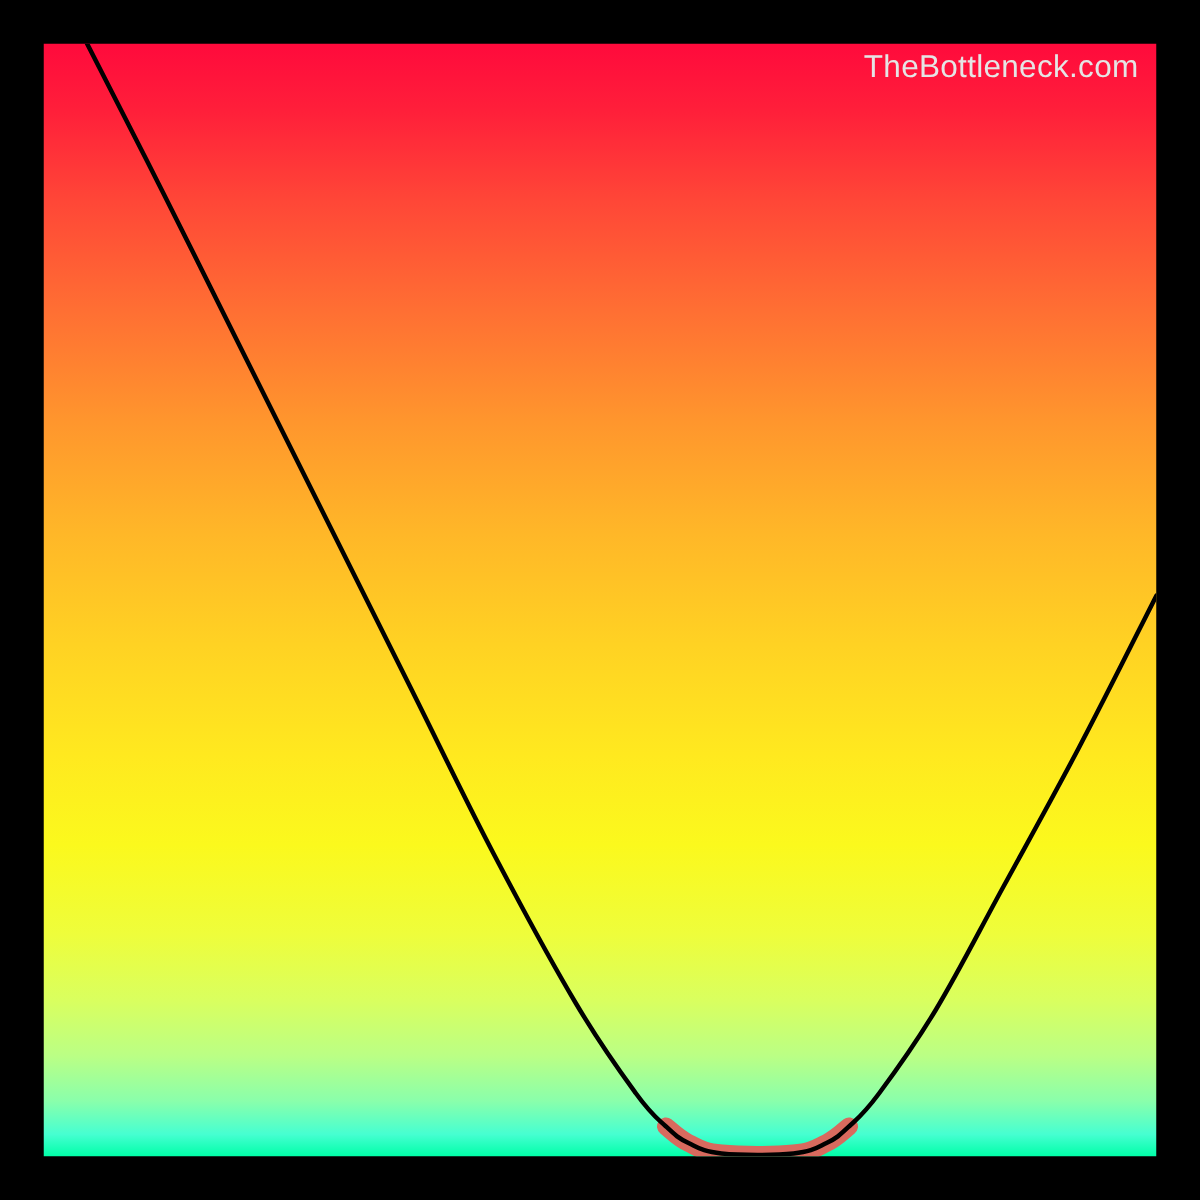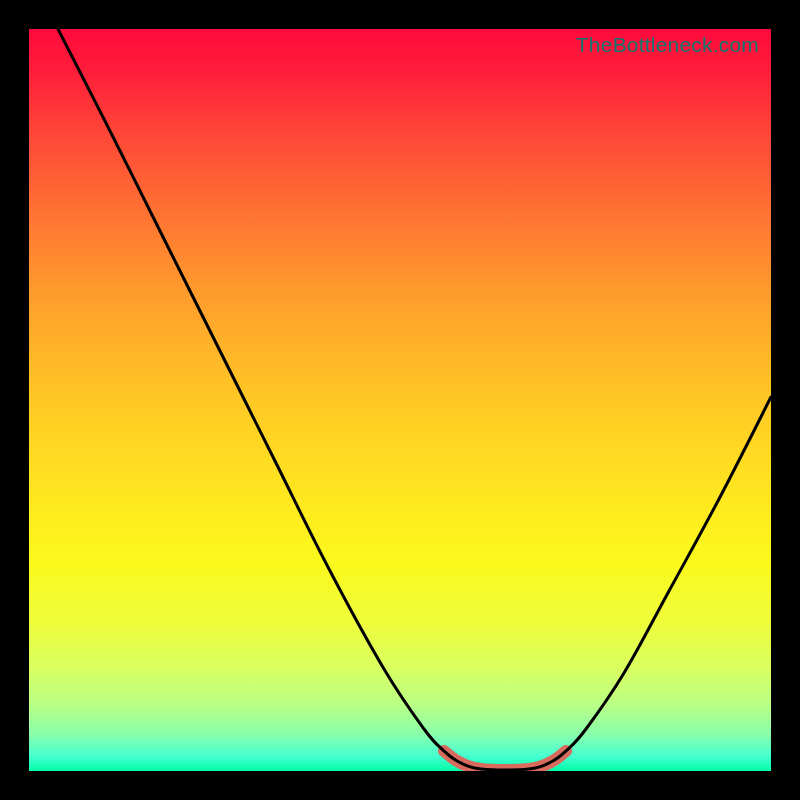--- a/index.html
+++ b/index.html
@@ -43,21 +43,21 @@
       #baff85 91%,
       #8affab 95%,
       #46ffd1 98%,
       #00ffa8 100%
     );
   }
   .watermark {
     position: absolute;
     top: 4px;
     right: 12px;
-    color: #0f766e;
+    color: #e5e5e5;
     font-size: 21px;
     letter-spacing: 0.2px;
     font-weight: 500;
   }
   svg.curve {
     position: absolute;
     left: 0; top: 0;
     width: 742px; height: 742px;
     pointer-events: none;
   }

